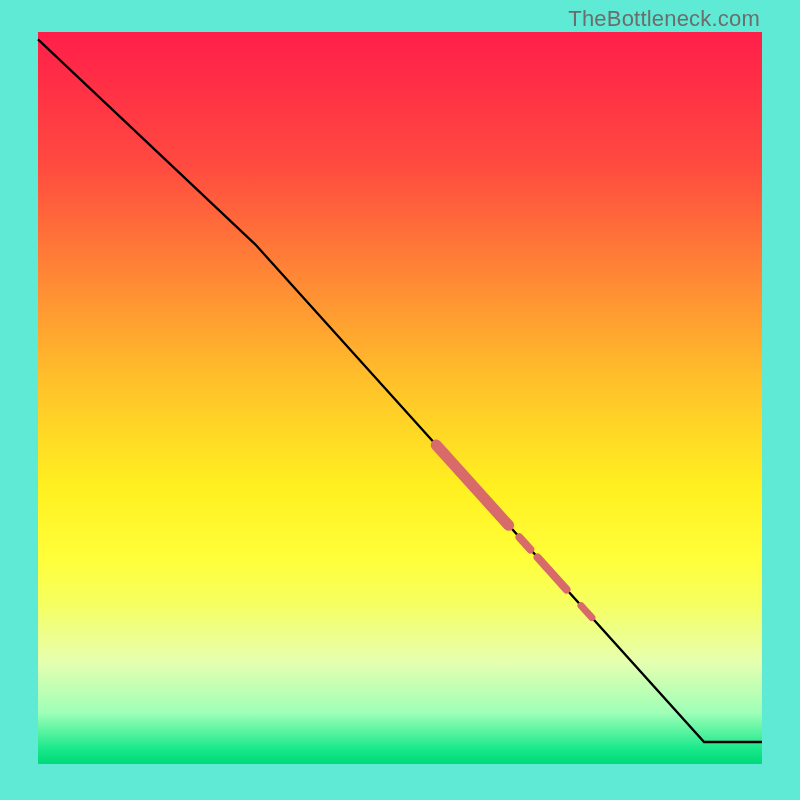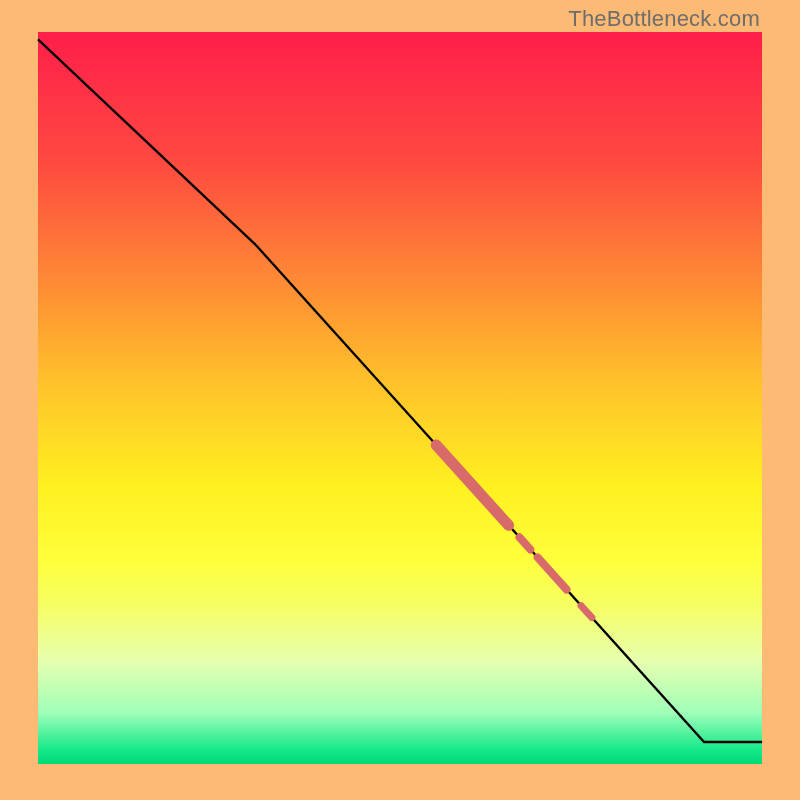--- a/index.html
+++ b/index.html
@@ -2,21 +2,21 @@
 <html><head>
 <meta charset="utf-8">
 <style>
   * { margin: 0; padding: 0; box-sizing: border-box; }
   html, body { width: 800px; height: 800px; overflow: hidden; }
   body { background: #000; position: relative; font-family: Arial, Helvetica, sans-serif; }
 
   .frame {
     position: absolute;
     inset: 0;
-    background: #fdba74;
+    background: #5eead4;
   }
 
   .plot {
     position: absolute;
     left: 38px;
     top: 32px;
     width: 724px;
     height: 732px;
     background: linear-gradient(to bottom,
       #ff1e4a 0%,

